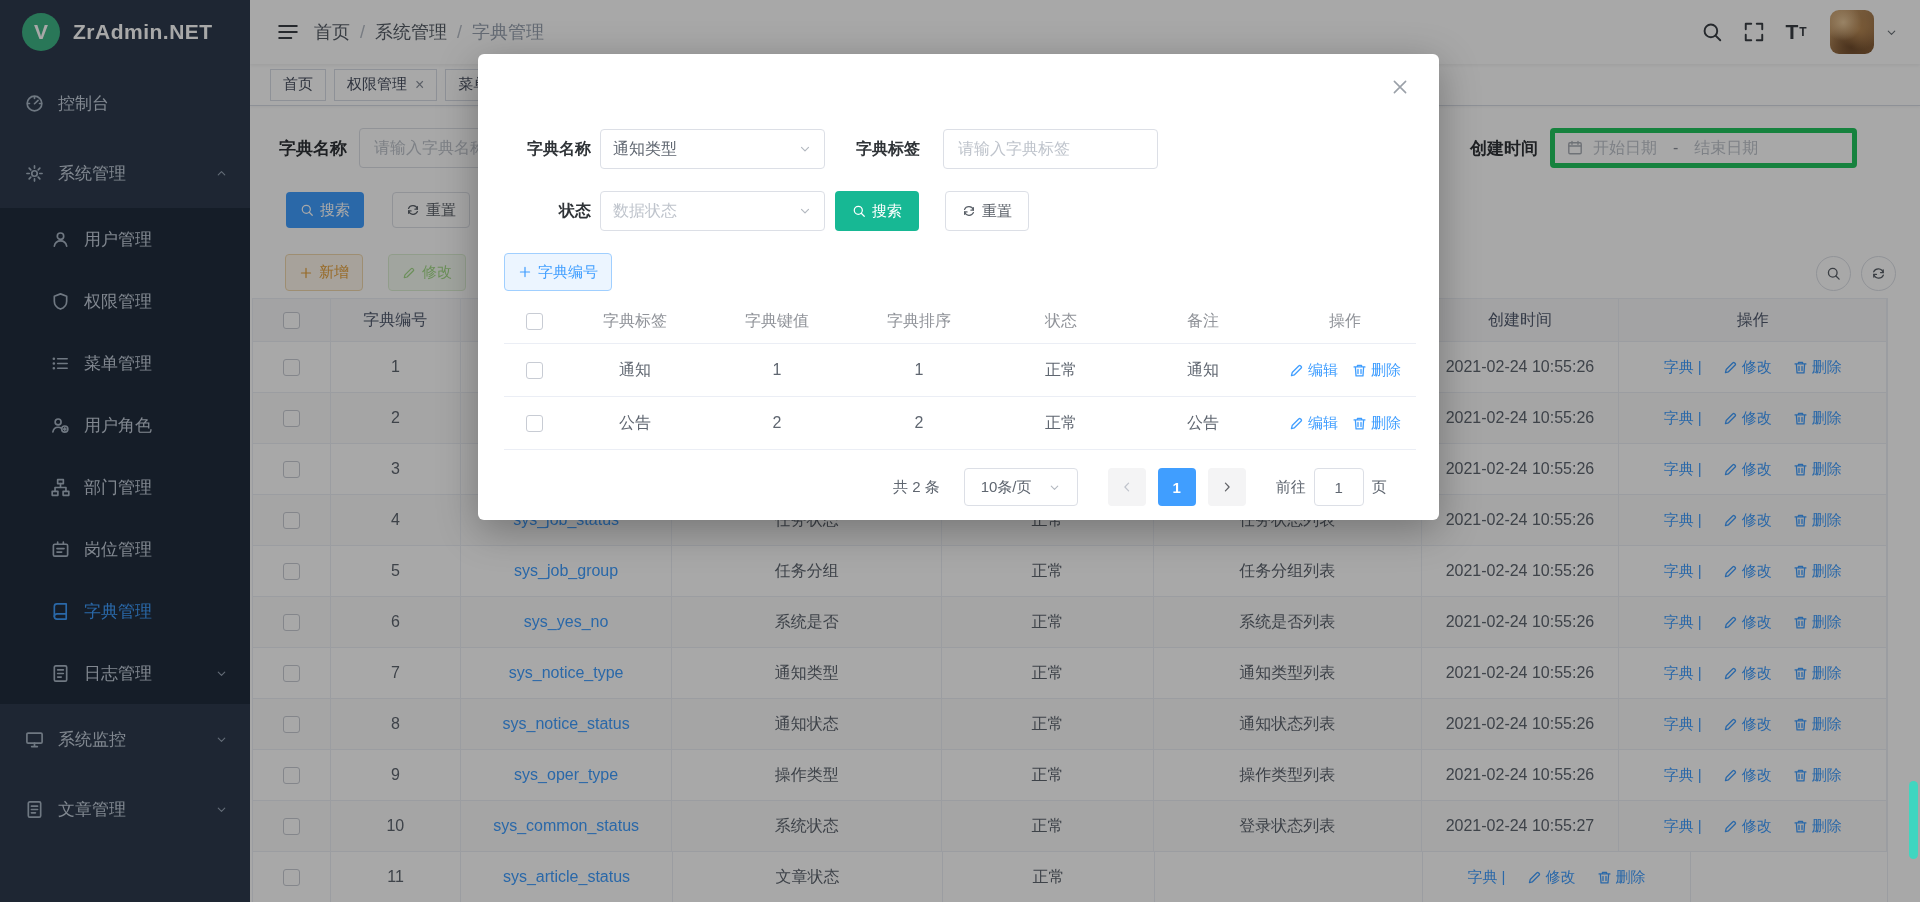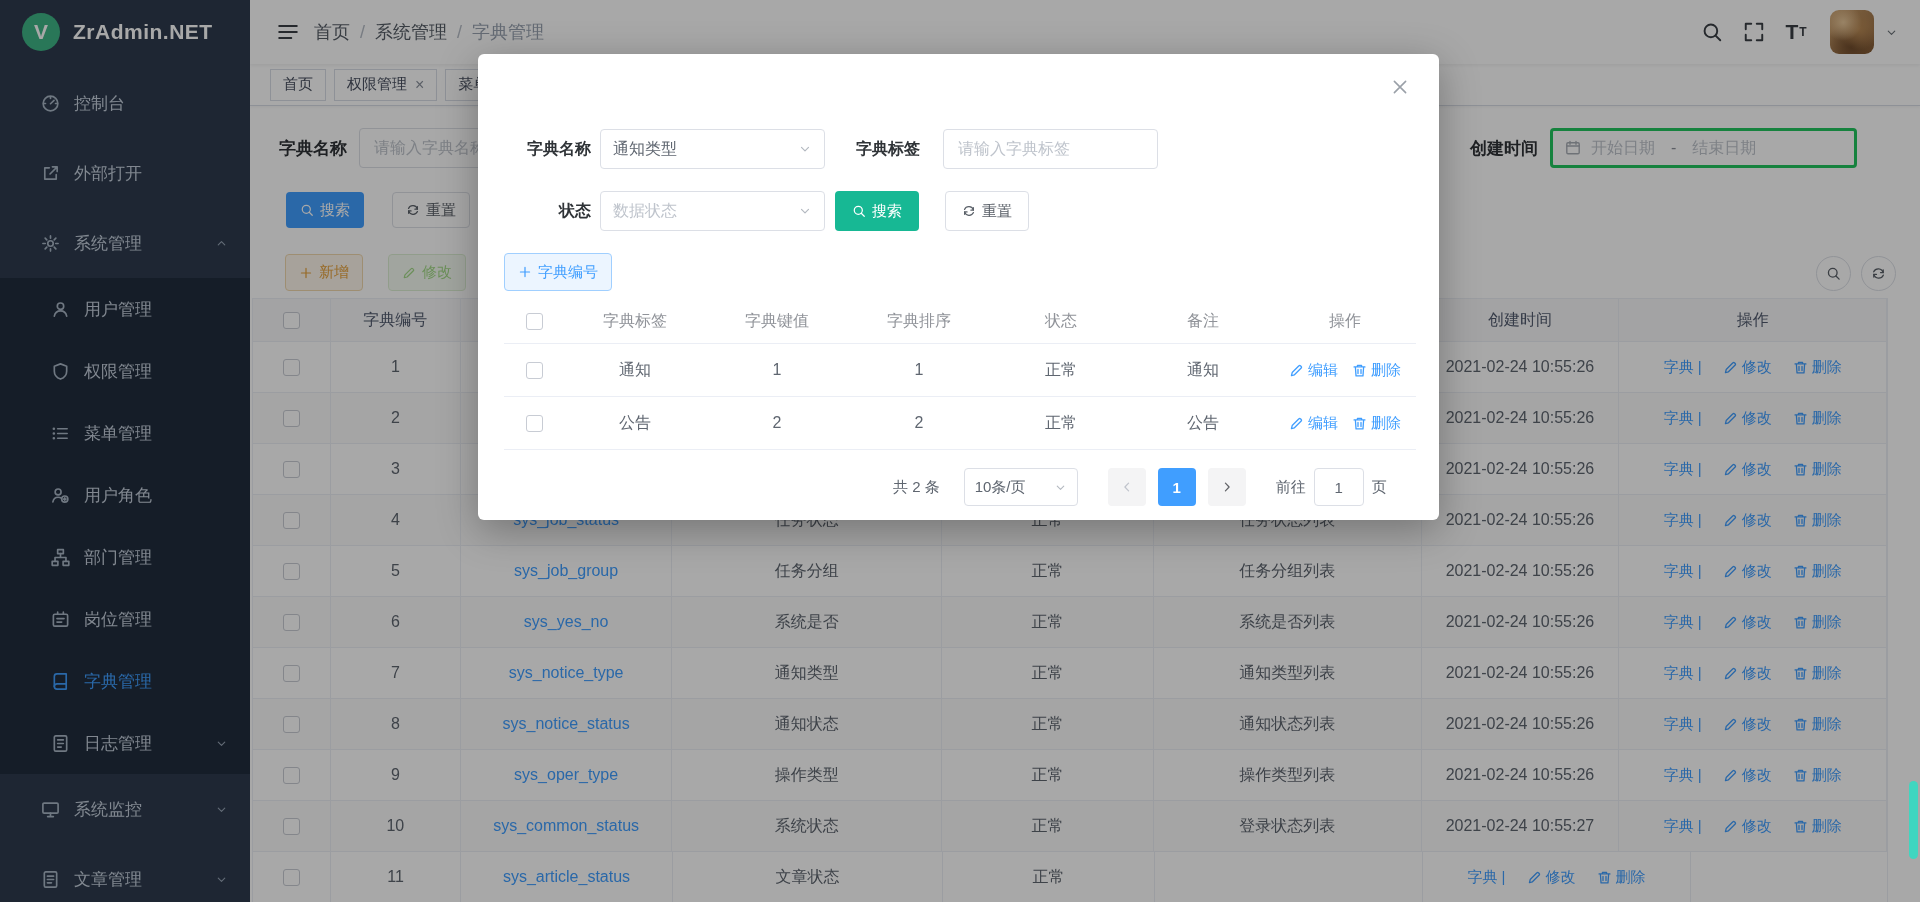--- a/index.html
+++ b/index.html
@@ -10,21 +10,21 @@
 .icon svg{display:block}
 
 
 .sidebar{position:absolute;left:0;top:0;width:250px;height:902px;background:#2e3b4e;z-index:10}
 .logo{height:64px;display:flex;align-items:center;padding-left:22px;gap:13px;cursor:pointer}
 .logo-circle{width:38px;height:38px;border-radius:50%;background:#3fb586;color:#fff;display:flex;
   align-items:center;justify-content:center;font-weight:bold;font-size:21px}
 .logo-title{color:#fff;font-size:21px;font-weight:bold;letter-spacing:.5px}
 .menu{position:absolute;top:68px;left:0;right:0;bottom:0;overflow:hidden}
 .menu-item{display:flex;align-items:center;gap:13px;color:#c4cedb;font-size:17px;cursor:pointer}
-.menu-item.top{height:70px;padding-left:40px}
+.menu-item.top{height:70px;padding-left:24px}
 .menu-item.sub{height:62px;padding-left:50px;background:#212d3d}
 .menu-item .icon{font-size:19px;color:#a9b6c5;width:21px}
 .menu-item.active{color:#409eff}
 .menu-item.active .icon{color:#409eff}
 .menu-item .chev{margin-left:auto;margin-right:22px;font-size:13px;color:#96a3b4;width:auto}
 
 
 .main{position:absolute;left:250px;top:0;right:0;height:902px;background:#701a75}
 .topbar{position:absolute;top:0;left:0;right:0;height:64px;background:#fff;display:flex;align-items:center;
   padding:0 18px;box-shadow:0 1px 4px rgba(0,21,41,.08);z-index:5}
@@ -50,21 +50,21 @@
 .tab .close{font-size:16px;color:#8a919c;cursor:pointer;line-height:1}
 
 .content{position:absolute;top:106px;left:0;right:0;bottom:0;background:#fff}
 .filter-item{position:absolute;display:flex;align-items:center;gap:12px}
 .f-name{left:29px;top:22px}
 .f-time{left:1220px;top:22px}
 .f-label{font-size:17px;font-weight:bold;color:#2f3337;white-space:nowrap}
 .f-input{width:294px;height:40px;border:1px solid #dcdfe6;border-radius:4px;padding:0 14px;font-size:16px;
   color:#606266;outline:none;font-family:inherit}
 .f-input::placeholder{color:#bfc4cc}
-.daterange{width:307px;height:40px;border:3px solid #22c55e;border-radius:4px;background:#fff;display:flex;
+.daterange{width:307px;height:40px;border:5px solid #22c55e;border-radius:4px;background:#fff;display:flex;
   align-items:center;padding:0 12px;font-size:16px;cursor:pointer}
 .daterange .icon{color:#a8adb5;font-size:16px;margin-right:10px}
 .daterange .ph{color:#bfc4cc}
 .daterange .dsep{color:#8c9199;margin:0 16px}
 
 .btn{display:inline-flex;align-items:center;gap:6px;height:36px;padding:0 13px;border-radius:4px;font-size:15px;
   border:1px solid transparent;cursor:pointer;font-family:Liberation Mono, monospace;white-space:nowrap}
 .btn .icon{font-size:14px}
 .btn-primary{background:#409eff;color:#fff}
 .btn-plainwhite{background:#fff;border-color:#dcdfe6;color:#5a6068}
@@ -120,21 +120,21 @@
 .mtable{position:absolute;left:26px;top:245px;width:912px;font-size:16px;color:#5f6670}
 .m-thead-row,.m-trow{display:flex;border-bottom:1px solid #ebeef5}
 .m-th,.m-td{display:flex;align-items:center;justify-content:center;white-space:nowrap}
 .m-th{height:44px;color:#909399}
 .m-td{height:52px}
 .mc0{width:60px}.mc{width:142px}
 .m-ops{gap:14px;font-size:15px}
 .pagination{position:absolute;left:415px;top:413px;height:40px;display:flex;align-items:center;font-size:15px;color:#5f6670}
 .pg-total{margin-right:24px}
 .pg-size{width:114px;height:38px;border:1px solid #dcdfe6;border-radius:4px;display:flex;align-items:center;
-  justify-content:space-between;padding:0 10px;cursor:pointer}
+  justify-content:space-between;padding:0 16px;cursor:pointer}
 .pg-size .icon{color:#b4b9c1;font-size:13px}
 .pg-btn{width:38px;height:38px;border-radius:4px;background:#f4f4f5;display:flex;align-items:center;
   justify-content:center;margin-left:12px;cursor:pointer;color:#606266;font-size:14px}
 .pg-btn.prev{margin-left:30px;color:#c0c4cc}
 .pg-btn.active{background:#409eff;color:#fff;font-weight:bold;font-size:15px}
 .pg-goto-label{margin-left:30px;margin-right:8px}
 .pg-goto-input{width:50px;height:38px;border:1px solid #dcdfe6;border-radius:4px;text-align:center;font-size:15px;
   color:#5f6670;outline:none;font-family:inherit}
 .pg-page-unit{margin-left:8px}
 .scroll-thumb{position:absolute;right:2px;top:781px;width:9px;height:78px;border-radius:5px;background:#3fd6c0;z-index:70}
@@ -153,28 +153,20 @@
     </div>
     <nav class="menu">
         <div class="menu-item top">
           <span class="icon ">
             <svg width="1em" height="1em" viewBox="0 0 16 16" fill="none" stroke="currentColor" stroke-width="1.4" stroke-linecap="round" stroke-linejoin="round">
               <circle cx="8" cy="8" r="6.2"></circle>
               <path d="M8 8.2 11 5.4M8 2.6v1.2M13.4 8h-1.2M2.6 8h1.2"></path>
             </svg>
           </span>
           <span>控制台</span>
-        </div>
-        <div class="menu-item top">
-          <span class="icon ">
-            <svg width="1em" height="1em" viewBox="0 0 16 16" fill="none" stroke="currentColor" stroke-width="1.4" stroke-linecap="round" stroke-linejoin="round">
-              <path d="M7 3.2H3.2v9.6h9.6V9M9.6 2.4h4v4M13.2 2.8 7.6 8.4"></path>
-            </svg>
-          </span>
-          <span>外部打开</span>
         </div>
         <div class="menu-item top">
           <span class="icon ">
             <svg width="1em" height="1em" viewBox="0 0 16 16" fill="none" stroke="currentColor" stroke-width="1.4" stroke-linecap="round" stroke-linejoin="round">
               <circle cx="8" cy="8" r="2.3"></circle>
               <path d="M8 1.6v2M8 12.4v2M1.6 8h2M12.4 8h2M3.5 3.5l1.4 1.4M11.1 11.1l1.4 1.4M12.5 3.5l-1.4 1.4M4.9 11.1l-1.4 1.4"></path>
             </svg>
           </span>
           <span>系统管理</span>
           <span class="icon chev">

